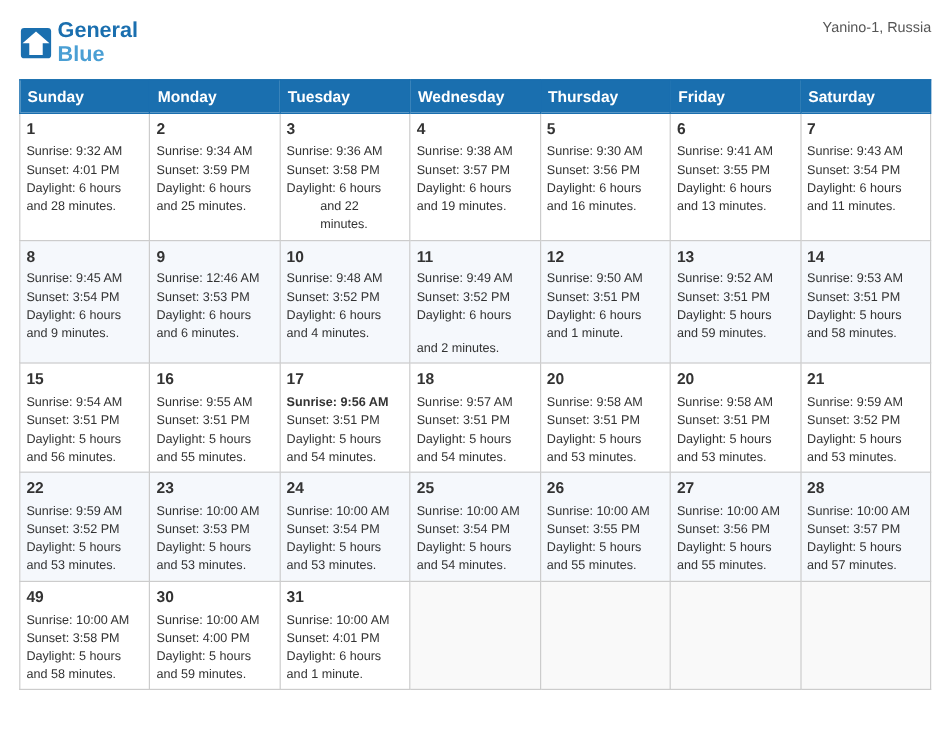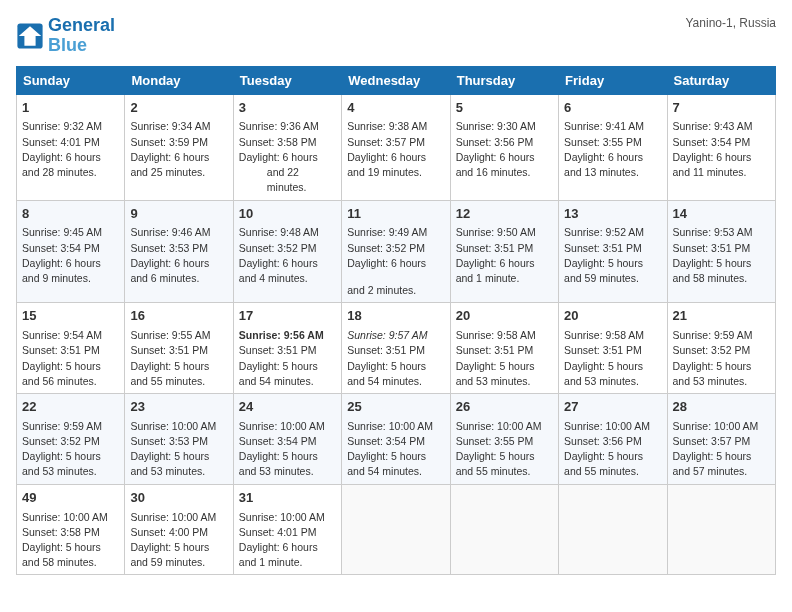--- a/index.html
+++ b/index.html
@@ -169,21 +169,21 @@
       <tr>
         <td>
           <span class="day-num">8</span>
           <span style="display: block;">Sunrise: 9:45 AM</span>
           <span style="display: block;">Sunset: 3:54 PM</span>
           <span style="display: block;">Daylight: 6 hours</span>
           <span style="display: block;">and 9 minutes.</span>
         </td>
         <td>
           <span class="day-num">9</span>
-          <span style="display: block;">Sunrise: 9:46 AM</span>
+          <span style="display: block;">Sunrise: 12:46 AM</span>
           <span style="display: block;">Sunset: 3:53 PM</span>
           <span style="display: block;">Daylight: 6 hours</span>
           <span style="display: block;">and 6 minutes.</span>
         </td>
         <td>
           <span class="day-num">10</span>
           <span style="display: block;">Sunrise: 9:48 AM</span>
           <span style="display: block;">Sunset: 3:52 PM</span>
           <span style="display: block;">Daylight: 6 hours</span>
           <span style="display: block;">and 4 minutes.</span>
@@ -234,21 +234,21 @@
         </td>
         <td>
           <span class="day-num">17</span>
           <span style="display: block; font-weight: bold;">Sunrise: 9:56 AM</span>
           <span style="display: block;">Sunset: 3:51 PM</span>
           <span style="display: block;">Daylight: 5 hours</span>
           <span style="display: block;">and 54 minutes.</span>
         </td>
         <td>
           <span class="day-num">18</span>
-          <span style="display: block; font-style: italic;">Sunrise: 9:57 AM</span>
+          <span style="display: block;">Sunrise: 9:57 AM</span>
           <span style="display: block;">Sunset: 3:51 PM</span>
           <span style="display: block;">Daylight: 5 hours</span>
           <span style="display: block;">and 54 minutes.</span>
         </td>
         <td>
           <span class="day-num">20</span>
           <span style="display: block;">Sunrise: 9:58 AM</span>
           <span style="display: block;">Sunset: 3:51 PM</span>
           <span style="display: block;">Daylight: 5 hours</span>
           <span style="display: block;">and 53 minutes.</span>

